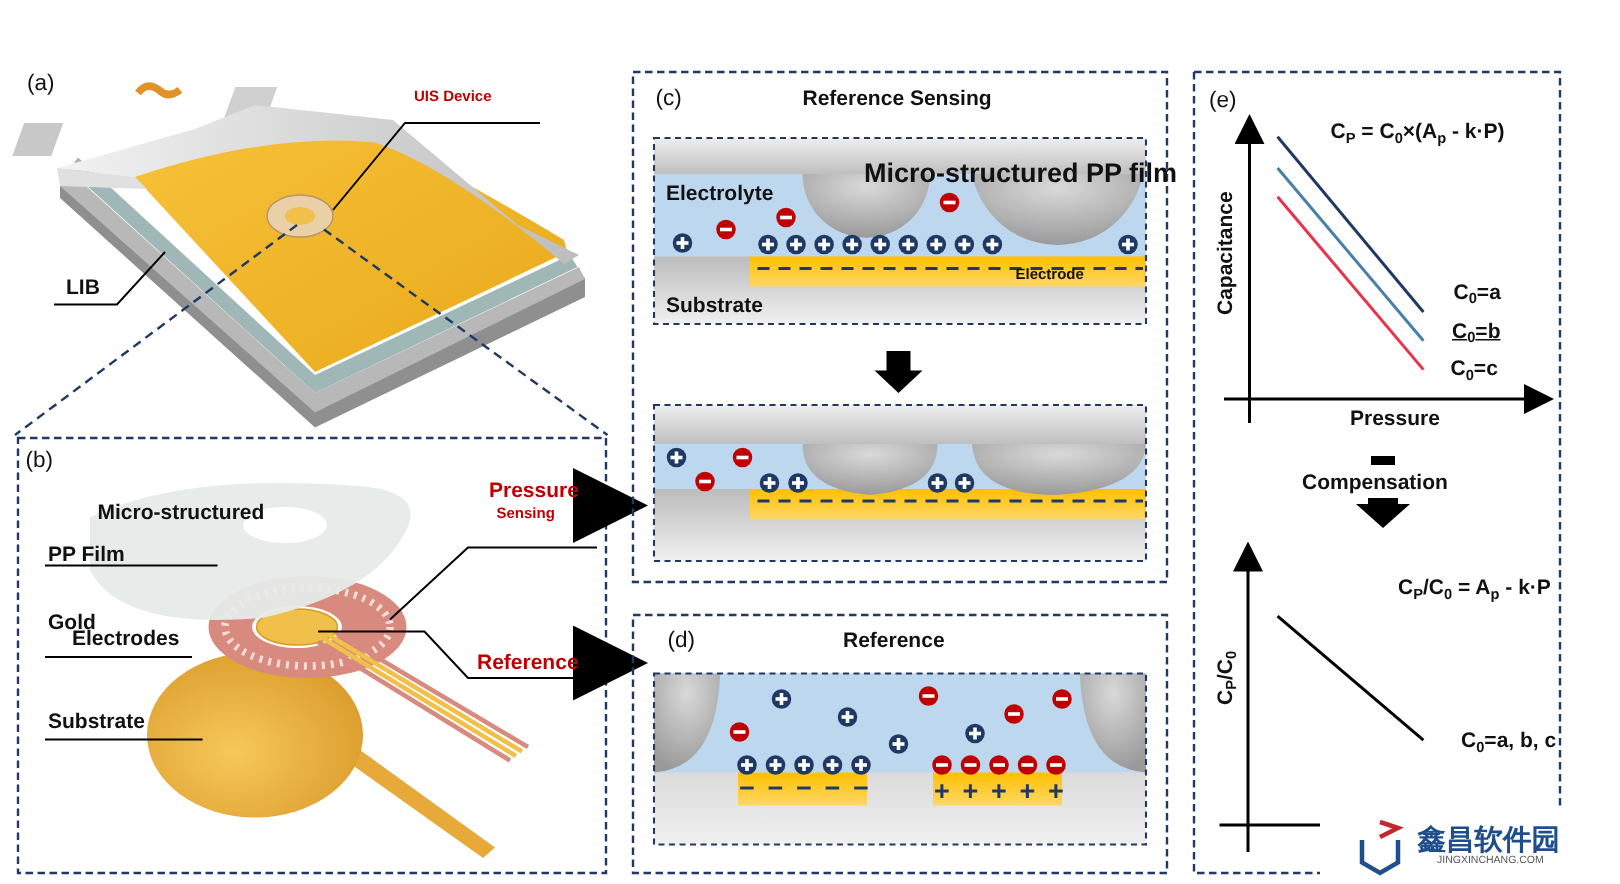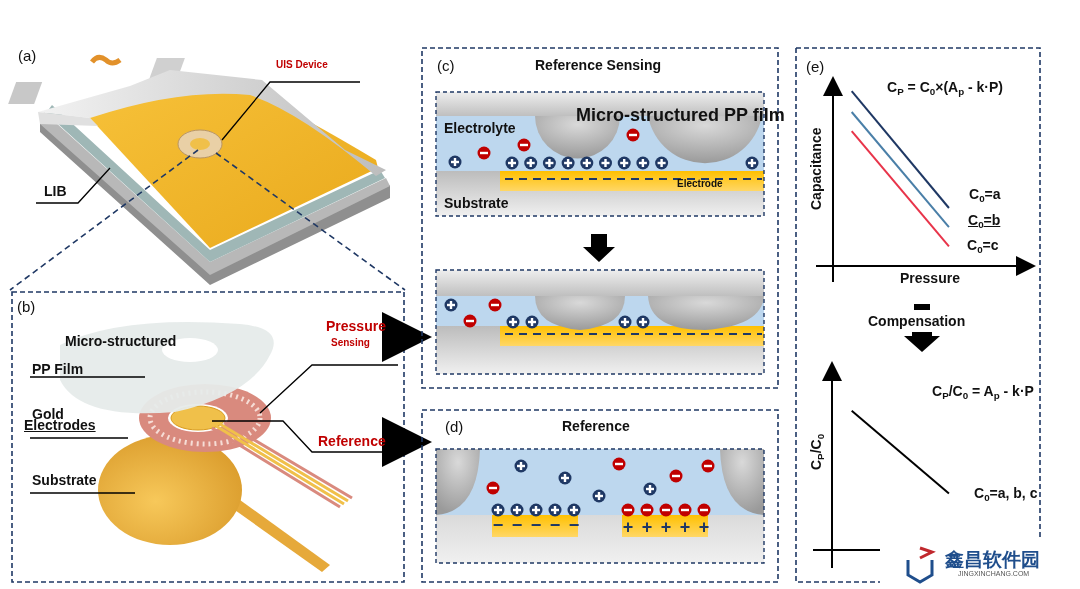--- a/index.html
+++ b/index.html
@@ -369,21 +369,21 @@
 </svg>
 
 <div class="lbl plain" style="left:18px;top:47px;font-size:15px;">(a)</div>
 <div class="lbl red" style="left:276px;top:59px;font-size:10px;">UIS Device</div>
 <div class="lbl" style="left:44px;top:183px;font-size:14px;">LIB</div>
 
 <div class="lbl plain" style="left:17px;top:298px;font-size:15px;">(b)</div>
 <div class="lbl" style="left:32px;top:333px;font-size:14px;margin-left:33px;">Micro-structured</div>
 <div class="lbl" style="left:32px;top:361px;font-size:14px;">PP Film</div>
 <div class="lbl" style="left:32px;top:406px;font-size:14px;">Gold</div>
-<div class="lbl" style="left:24px;top:417px;font-size:14px;text-decoration:underline;">Electrodes</div>
+<div class="lbl" style="left:48px;top:417px;font-size:14px;">Electrodes</div>
 <div class="lbl" style="left:32px;top:472px;font-size:14px;">Substrate</div>
 <div class="lbl red" style="left:326px;top:318px;font-size:14px;">Pressure</div>
 <div class="lbl red" style="left:331px;top:337px;font-size:10px;">Sensing</div>
 <div class="lbl red" style="left:318px;top:433px;font-size:14px;">Reference</div>
 
 <div class="lbl plain" style="left:437px;top:57px;font-size:15px;">(c)</div>
 <div class="lbl" style="left:535px;top:57px;font-size:14px;">Reference Sensing</div>
 <div class="lbl" style="left:576px;top:105px;font-size:18px;">Micro-structured PP film</div>
 <div class="lbl" style="left:444px;top:120px;font-size:14px;">Electrolyte</div>
 <div class="lbl" style="left:677px;top:178px;font-size:10px;text-align:center;">Electrode</div>

